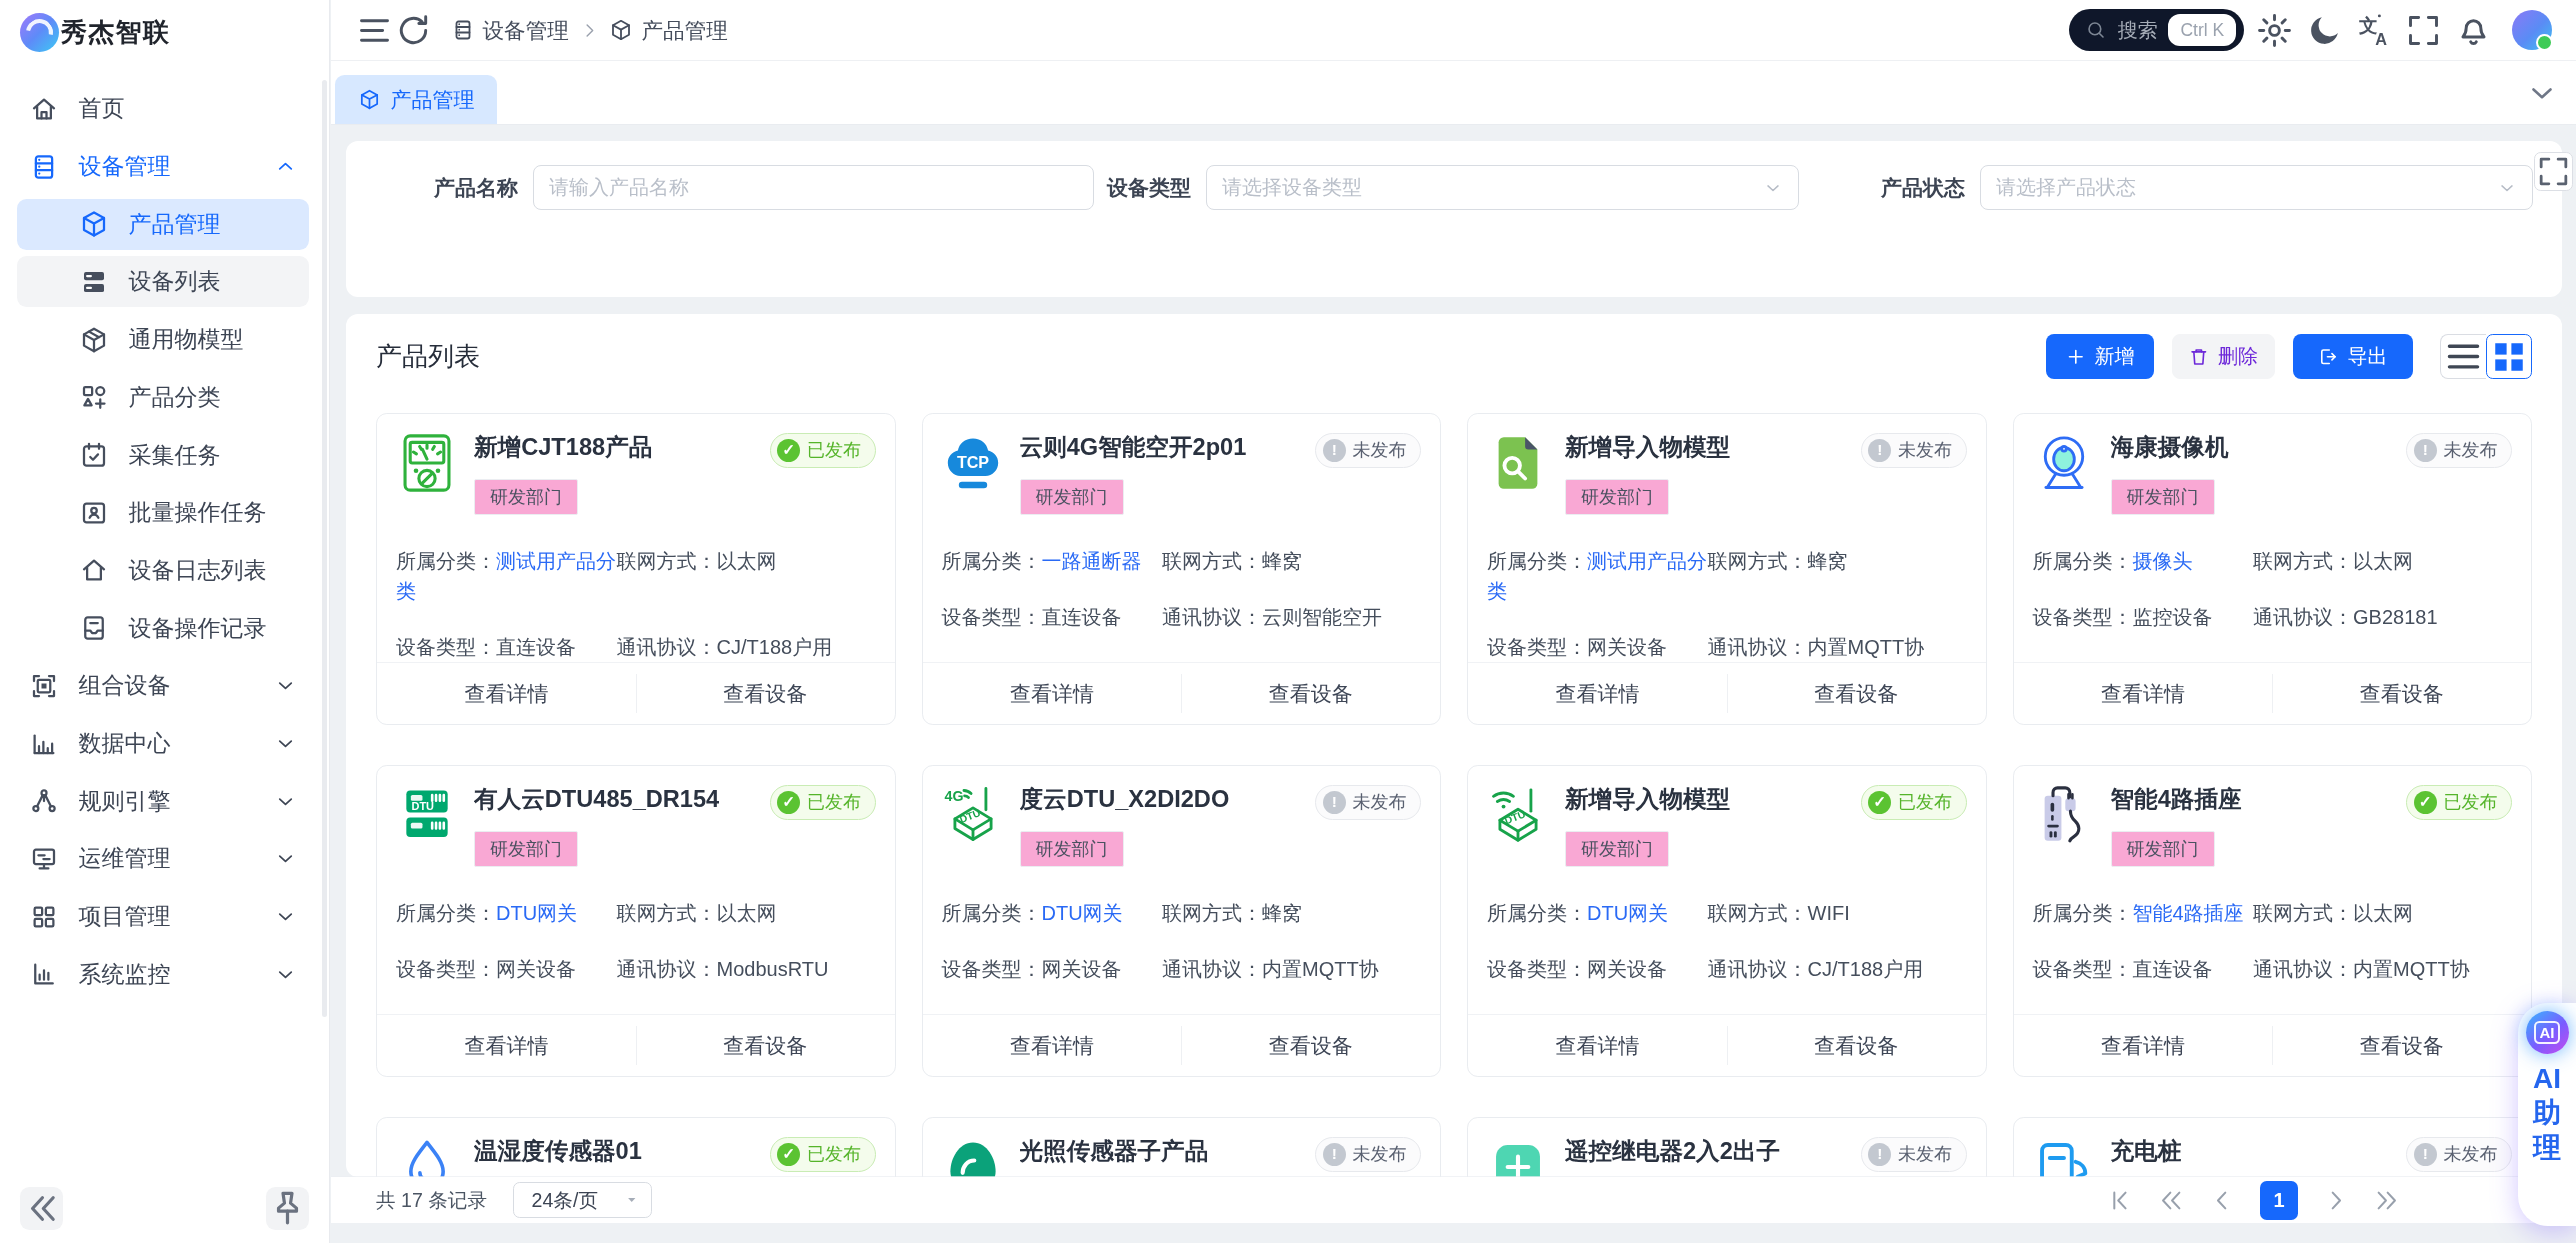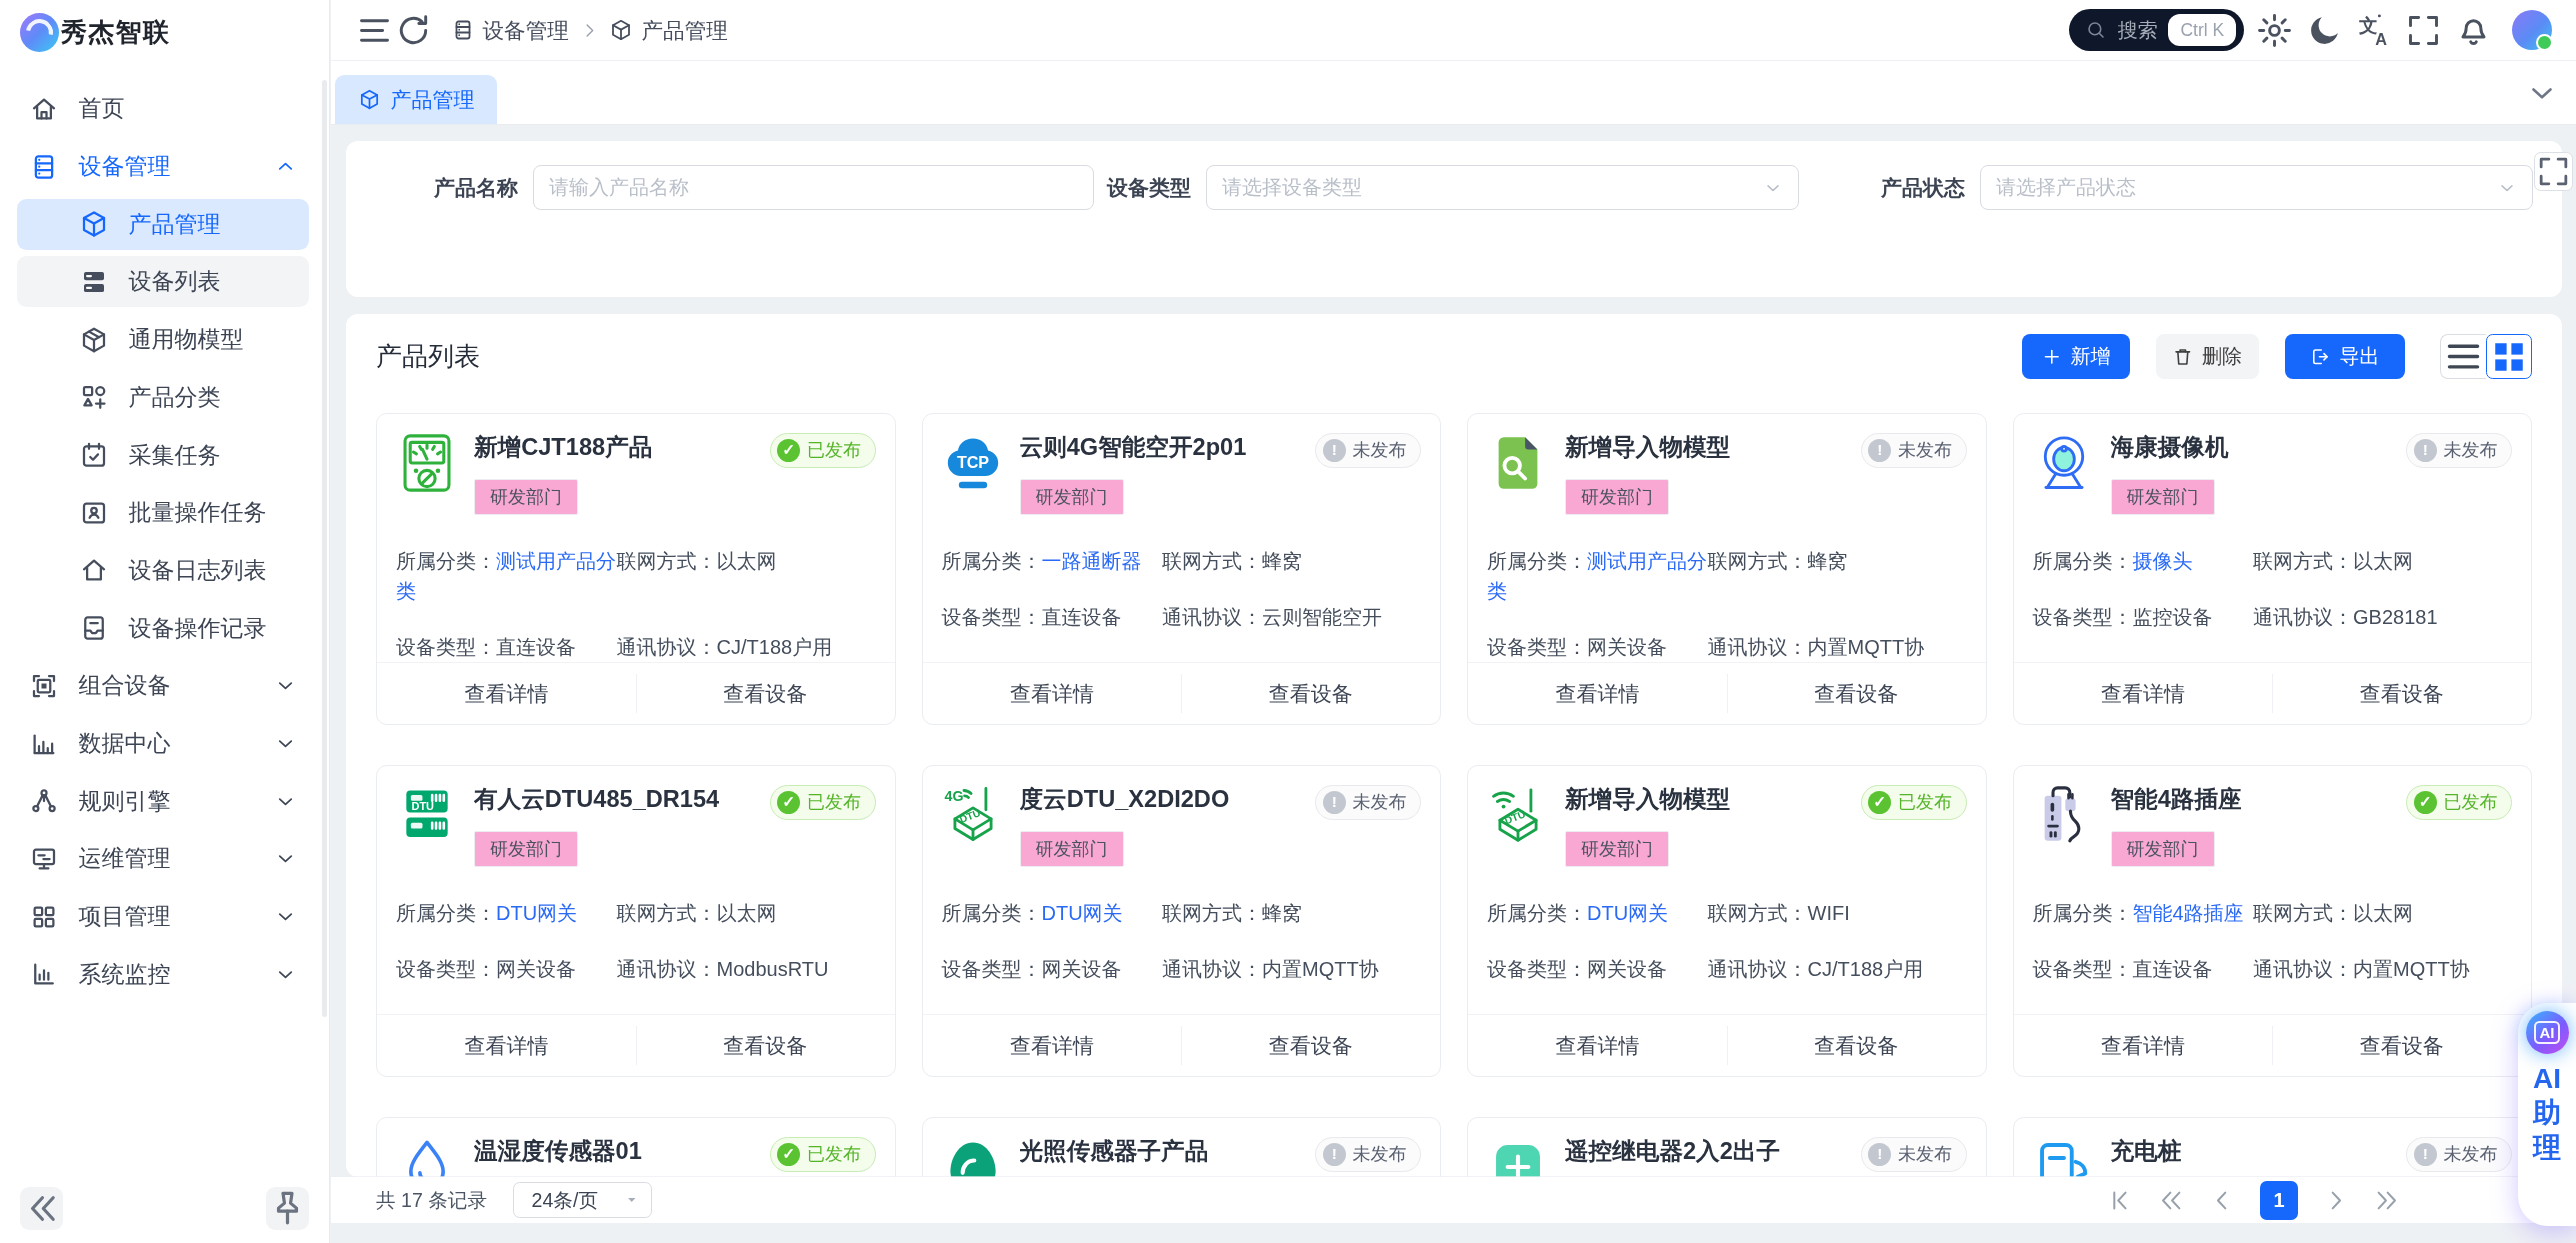--- a/index.html
+++ b/index.html
@@ -75,24 +75,24 @@
   .btn-primary{background:#1668fc;color:#fff;width:105px}
   .link-collapse{color:#1668fc;font-size:20px;display:inline-flex;align-items:center;gap:2.7px;cursor:pointer;background:none;border:none}
   .link-collapse svg{width:19px;height:19px}
 
   .fit-btn{position:absolute;top:27px;right:2.7px;width:39px;height:39px;background:#fff;border:0.7px solid #dcdfe5;border-radius:6.7px;color:#5a6270;display:flex;align-items:center;justify-content:center;cursor:pointer}
   .fit-btn svg{width:21.6px;height:21.6px}
 
   .list-card{position:absolute;left:15px;top:189px;width:2216px;height:863px;background:#fff;border-radius:12px;overflow:hidden;padding:20px 30px 0}
   .list-head{display:flex;align-items:center}
   .list-title{font-size:26px;font-weight:400;color:#262d3a}
-  .list-actions{margin-left:auto;display:flex;align-items:center;gap:26px}
+  .list-actions{margin-left:auto;display:flex;align-items:center;gap:18px}
   .btn-sm-ic{width:21.6px;height:21.6px}
   .btn-add{width:108px}
-  .btn-del{width:103px;background:#f3f4f6;border-color:#f3f4f6;color:#404040;cursor:not-allowed}
+  .btn-del{width:103px;background:#f3f4f6;border-color:#f3f4f6;color:#6d28d9;cursor:not-allowed}
   .btn-export{width:120px}
   .toggle{display:flex;margin-left:9.4px}
   .tg{width:46px;height:45px;background:#fff;border:0.7px solid #dadde3;display:flex;align-items:center;justify-content:center;color:#3f4754;cursor:pointer}
   .tg svg{width:21.6px;height:21.6px}
   .tg.left{border-radius:8px 0 0 8px;border-right:none}
   .tg.right{border:1.3px solid #1668fc;color:#1668fc;border-radius:6.7px}
 
   .grid{display:grid;grid-template-columns:repeat(4,1fr);column-gap:26px;row-gap:40px;margin-top:34px}
   .card{position:relative;height:312px;border:0.7px solid #e9ecf0;border-radius:10.8px;padding:17.5px 19px 62px;background:#fff}
   .card-head{display:flex;gap:16px}

